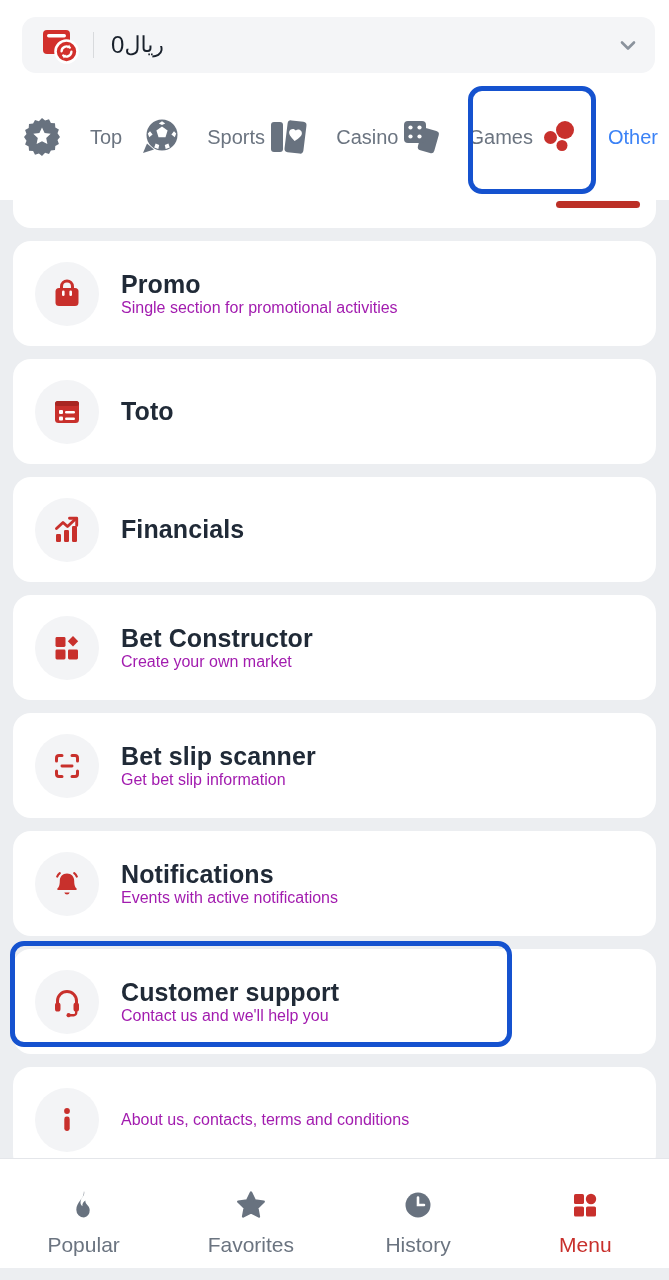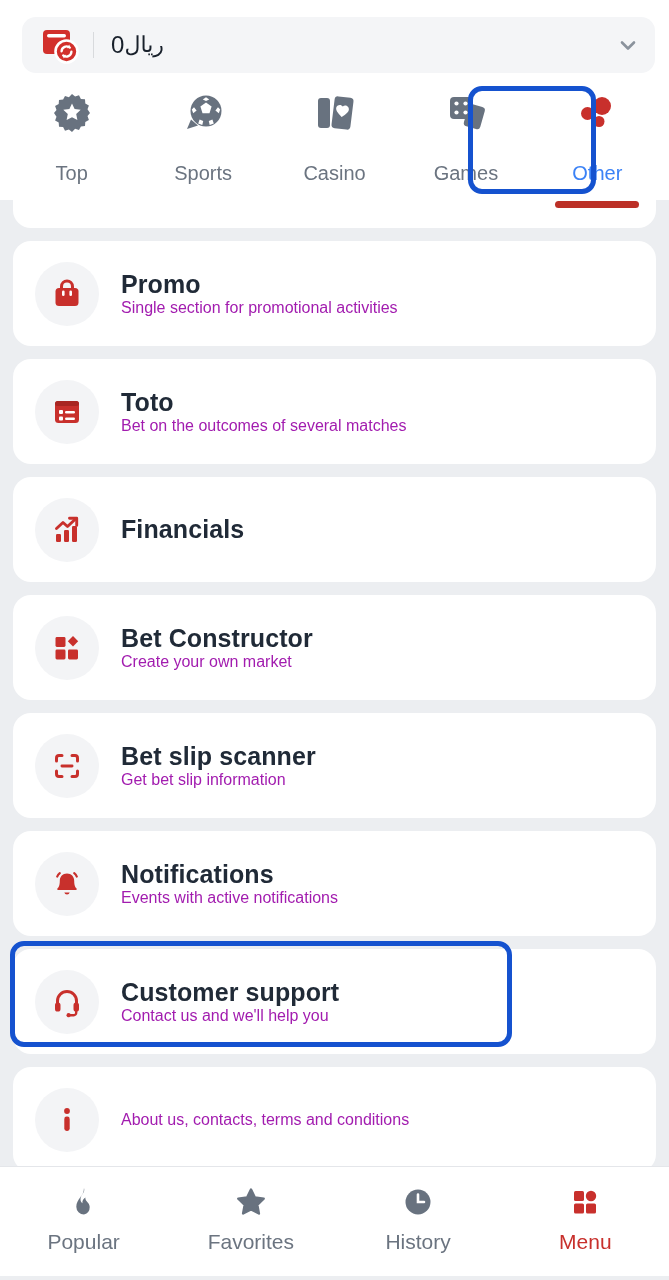--- a/index.html
+++ b/index.html
@@ -38,21 +38,21 @@
   .plus { width: 20px; height: 20px; position: relative; display: inline-block; }
   .plus::before, .plus::after {
     content: ""; position: absolute; background: #fff; border-radius: 1px;
   }
   .plus::before { left: 0; top: 8.5px; width: 20px; height: 3px; }
   .plus::after  { top: 0; left: 8.5px; height: 20px; width: 3px; }
 
   
   .tabs { display: flex; height: 118px; padding: 0 6px; position: relative; }
   .tab {
-    flex: 1; display: flex; flex-direction: column; align-items: center;
+    flex: 1; display: flex; flex-direction: row; align-items: center;
     justify-content: center; gap: 26px; cursor: pointer; position: relative;
   }
   .tab-icon { height: 46px; display: flex; align-items: center; justify-content: center; }
   .tab-label { font-size: 20px; color: #6b7480; }
   .tab.active .tab-label { color: #3b82f6; }
   .tab-underline {
     position: absolute; bottom: -12px; left: 50%; transform: translateX(-50%);
     width: 84px; height: 7px; background: #bc3027; border-radius: 4px;
   }
   .focus-ring {
@@ -79,22 +79,22 @@
     width: 64px; height: 64px; flex: 0 0 64px; border-radius: 50%;
     background: #f3f4f6; display: flex; align-items: center; justify-content: center;
   }
   .card-text { display: flex; flex-direction: column; gap: 0; }
   .card-title { font-size: 25px; font-weight: bold; color: #202a37; letter-spacing: .1px; }
   .card-sub { font-size: 16px; color: #a21caf; }
   #ring-support { left: 10px; top: 941px; width: 502px; height: 106px; }
 
   
   .bottomnav {
-    position: absolute; left: 0; right: 0; bottom: 4px; height: 110px;
-    background: #fff; display: flex; align-items: flex-start;
+    position: absolute; left: 0; right: 0; bottom: 12px; height: 110px;
+    background: #fff; display: flex; align-items: center;
     padding-top: 16px; border-top: 1px solid #e4e6ea; z-index: 25;
   }
   .navitem {
     flex: 1; display: flex; flex-direction: column; align-items: center;
     gap: 9px; cursor: pointer; position: relative;
   }
   .nav-icon { height: 38px; display: flex; align-items: center; justify-content: center; }
   .nav-label { font-size: 21px; color: #6b7480; }
   .navitem.active .nav-label { color: #c8302c; }
   .fab {
@@ -230,21 +230,20 @@
           <rect x="5" y="6" width="24" height="22" rx="3.5" fill="#c8302c"></rect>
           <rect x="5" y="6" width="24" height="5" rx="2.5" fill="#a82622"></rect>
           <rect x="9" y="15" width="4" height="4" rx="1" fill="#ffffff"></rect>
           <rect x="15" y="16" width="10" height="2.4" rx="1.2" fill="#ffffff"></rect>
           <rect x="9" y="21.5" width="4" height="4" rx="1" fill="#ffffff"></rect>
           <rect x="15" y="22.5" width="10" height="2.4" rx="1.2" fill="#ffffff"></rect>
         </svg>
       </span>
       <span class="card-text">
         <span class="card-title">Toto</span>
-        <span class="card-sub">Bet on the outcomes of several matches</span>
       </span>
     </div>
 
     <div class="card">
       <span class="card-icon-wrap">
         <svg viewBox="0 0 34 34" width="34" height="34">
           <rect x="6" y="21" width="5" height="8" rx="1.2" fill="#c8302c"></rect>
           <rect x="14" y="17" width="5" height="12" rx="1.2" fill="#c8302c"></rect>
           <rect x="22" y="13" width="5" height="16" rx="1.2" fill="#c8302c"></rect>
           <path d="M6.5 15.5L13 9.5l4.5 4 8-7.5" fill="none" stroke="#c8302c" stroke-width="2.9" stroke-linecap="round" stroke-linejoin="round"></path>

